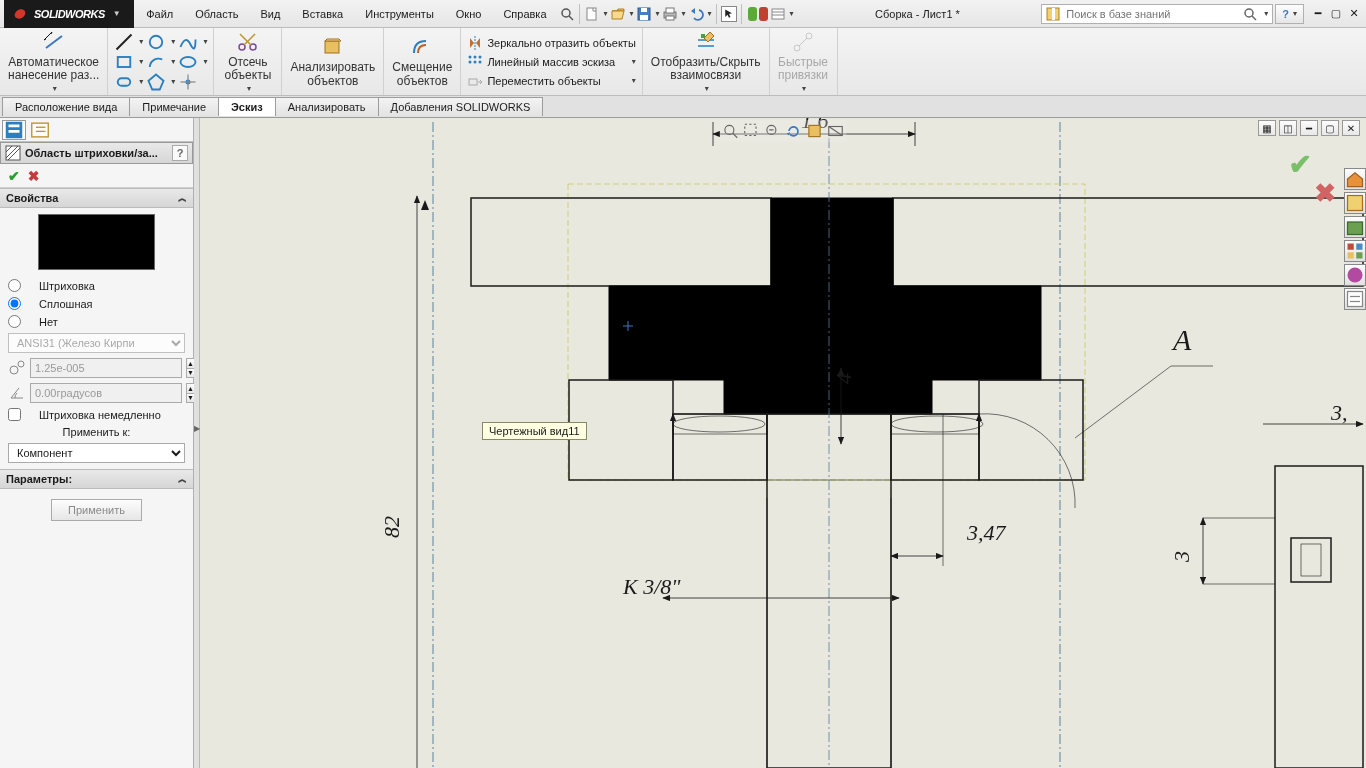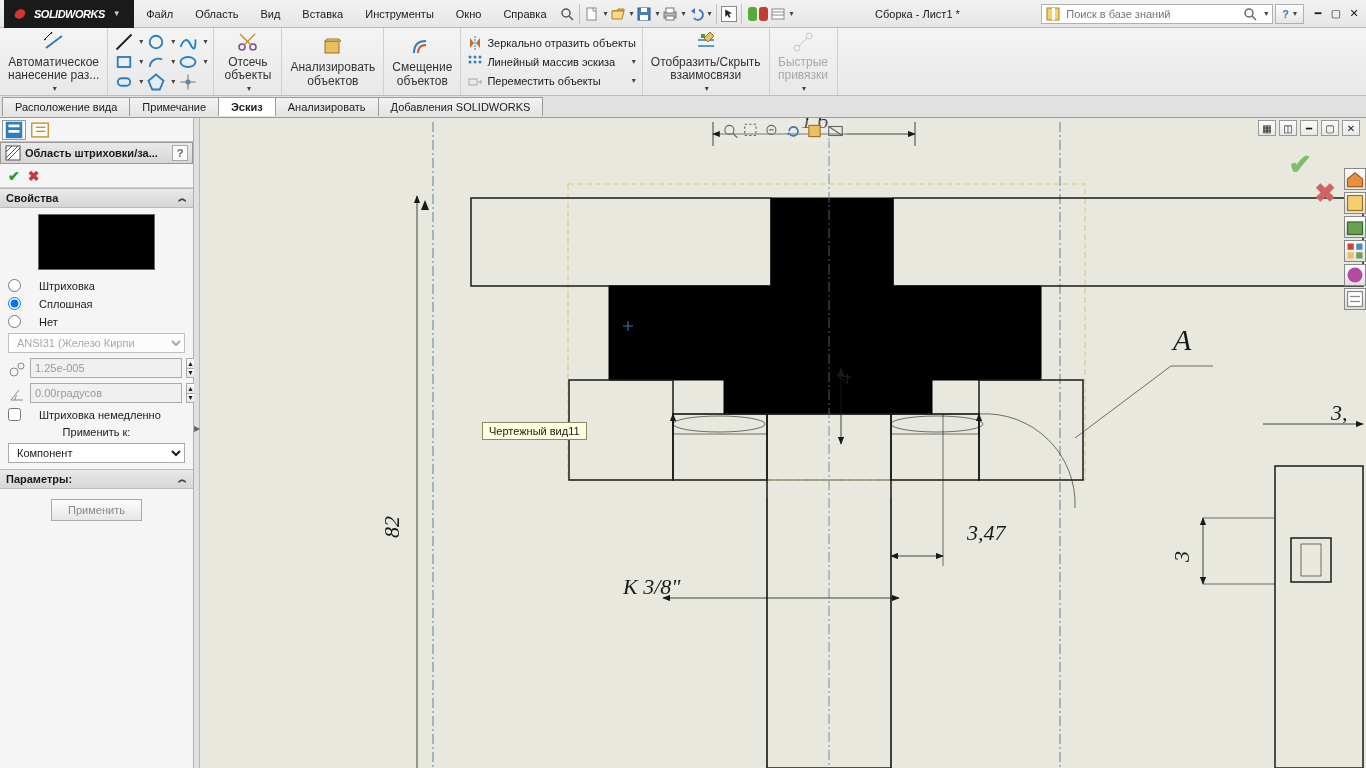--- a/index.html
+++ b/index.html
@@ -45,21 +45,21 @@
 .pm-title .q{margin-left:auto;width:16px;height:16px;border:1px solid #aaa;background:#fafafa;display:flex;align-items:center;justify-content:center;font-weight:bold;color:#666;cursor:pointer}
 .pm-okrow{height:24px;display:flex;align-items:center;gap:8px;padding:2px 8px;border-bottom:1px solid #d0d0d0}
 .pm-ok{color:#2a9d2a;font-weight:bold;font-size:14px;cursor:pointer}
 .pm-x{color:#c63a3a;font-weight:bold;font-size:14px;cursor:pointer}
 .grp-head{height:20px;background:linear-gradient(#e9e9e9,#d6d6d6);border-top:1px solid #bbb;border-bottom:1px solid #bbb;display:flex;align-items:center;padding:0 6px;font-weight:600}
 .grp-head .chev{margin-left:auto;font-size:9px;color:#444}
 .grp-body{padding:6px 8px;display:flex;flex-direction:column;gap:5px}
 .preview{background:#000;border:1px solid #666;height:56px;margin:0 30px 4px}
 .radio,.chk{display:flex;align-items:center;gap:18px;font-size:11px;cursor:pointer}
 .radio input,.chk input{margin:0}
-.sel-row{display:flex;align-items:flex-end;gap:4px}
+.sel-row{display:flex;align-items:flex-start;gap:4px}
 .sel-row select,.sel-row input[type=text]{flex:1;border:1px solid #aaa;height:20px;font-size:11px;padding:0 4px;background:#fff}
 .sel-row input[disabled]{background:#f0f0f0;color:#9a9a9a}
 .spin{display:flex;flex-direction:column;border:1px solid #aaa;width:16px;height:20px}
 .spin span{flex:1;display:flex;align-items:center;justify-content:center;font-size:7px;background:linear-gradient(#fdfdfd,#e6e6e6);cursor:pointer}
 .spin span:first-child{border-bottom:1px solid #aaa}
 .sm-ic{width:18px;height:18px;flex:none}
 .sub-lbl{font-size:11px;text-align:center}
 .apply-btn{border:1px solid #aaa;background:linear-gradient(#fdfdfd,#e6e6e6);height:22px;padding:0 16px;cursor:pointer;margin:4px auto;color:#8a8a8a}
 
 .canvas{flex:1;background:#e8e8df;position:relative;overflow:hidden}

